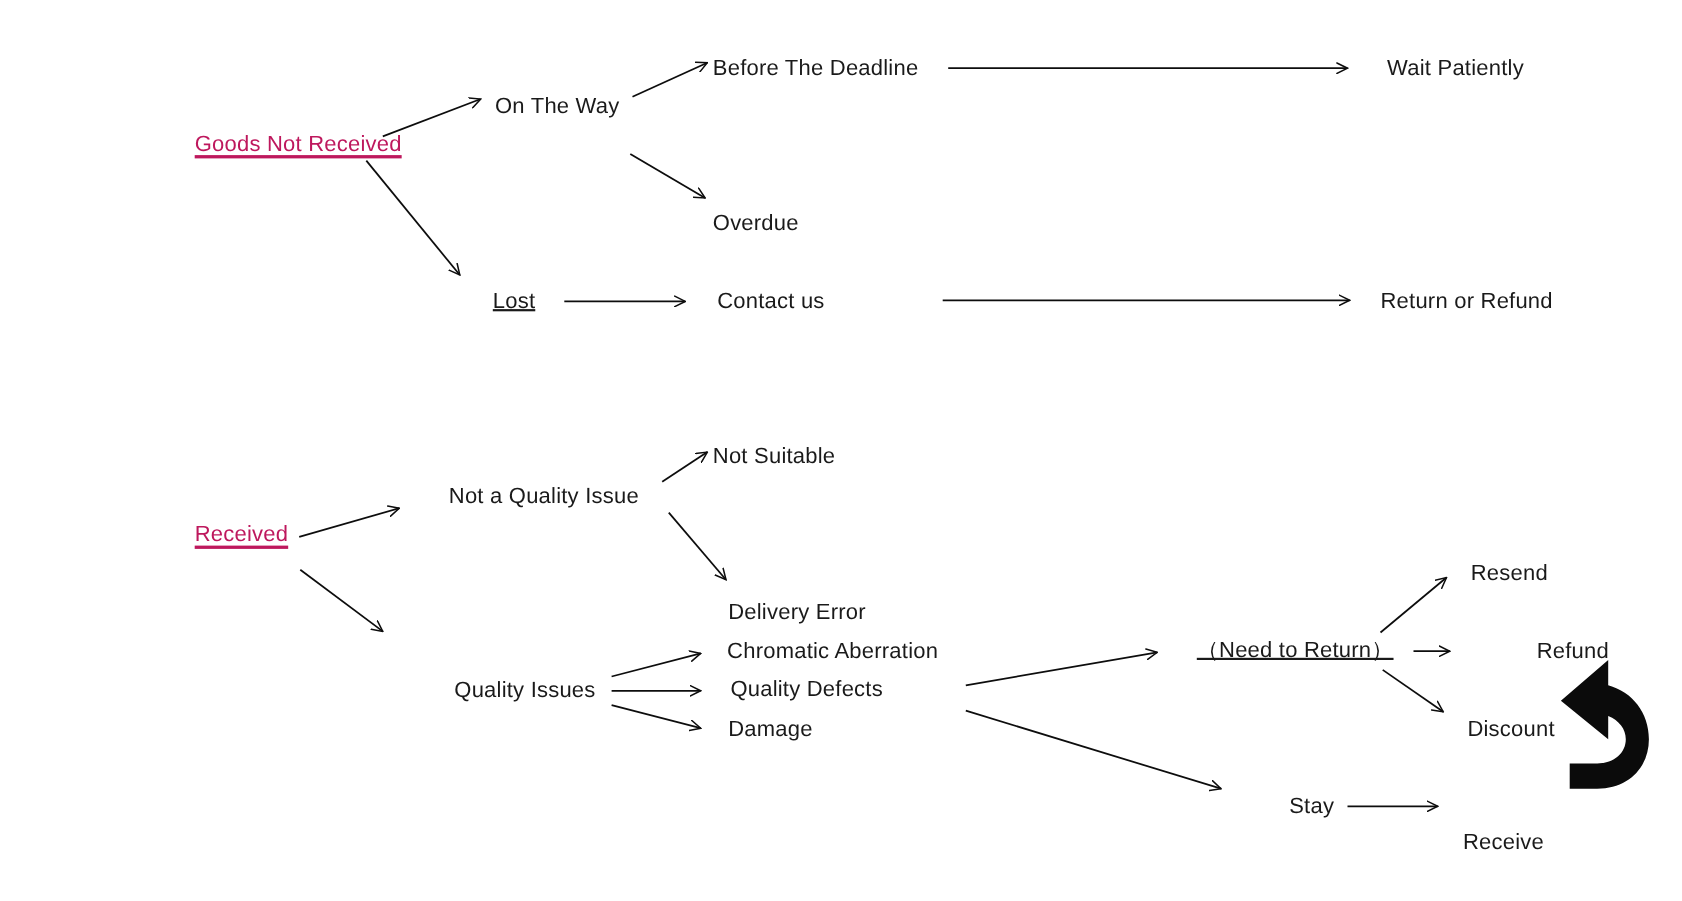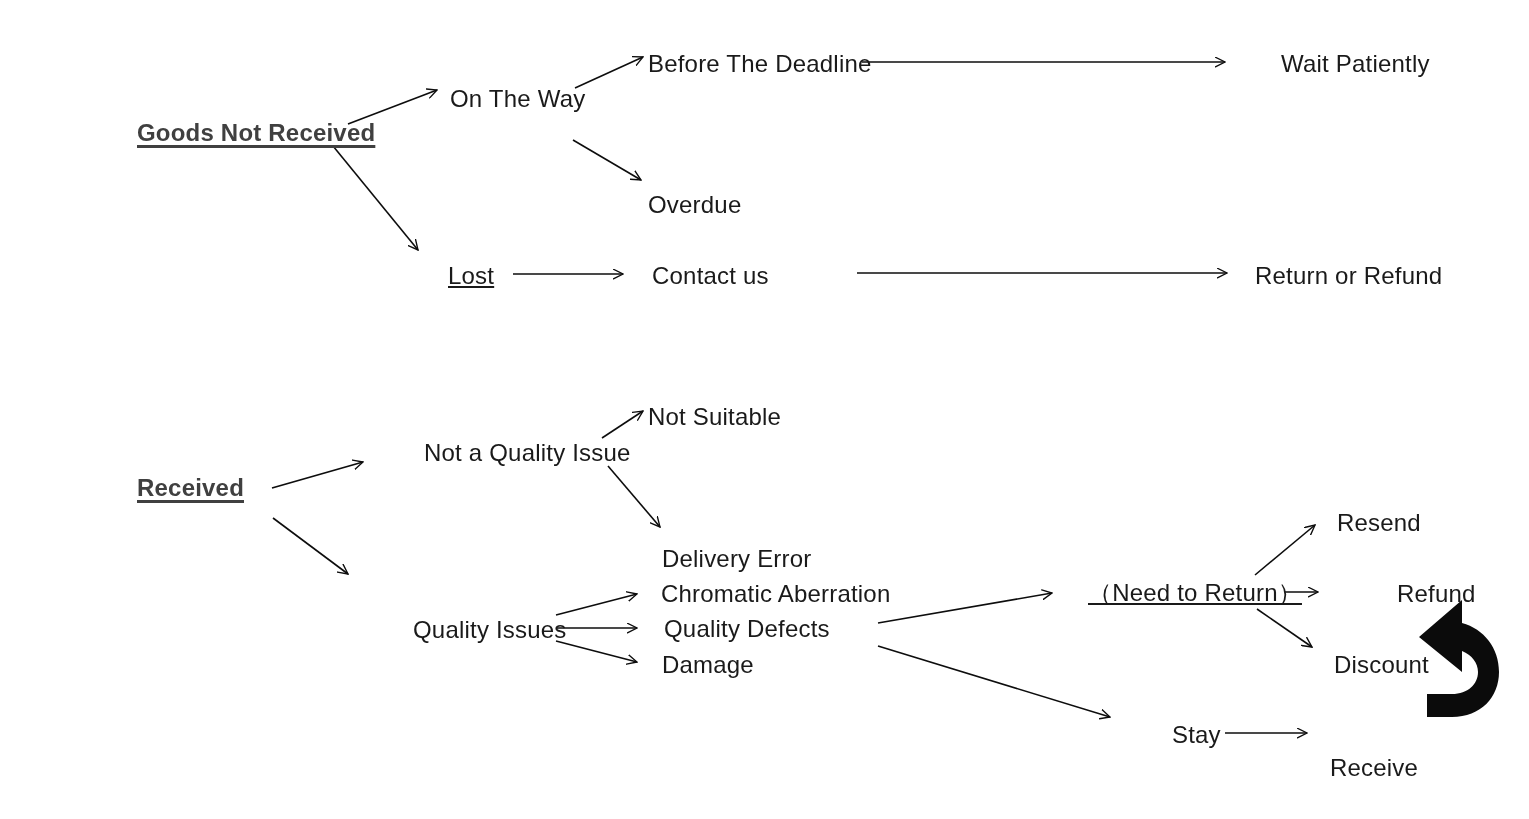--- a/index.html
+++ b/index.html
@@ -12,30 +12,31 @@
     width: 1529px;
     height: 819px;
     background: #ffffff;
     font-family: "Liberation Sans", sans-serif;
     overflow: hidden;
   }
   .node {
     position: absolute;
     white-space: nowrap;
     color: #1a1a1a;
-    font-size: 24px;
+    font-size: 20px;
     line-height: 1;
     letter-spacing: 0.2px;
   }
   .node.root {
-    color: #404040;
-    font-weight: bold;
+    color: #be185d;
+    font-weight: normal;
     text-decoration: underline;
     text-decoration-thickness: 2.5px;
     text-underline-offset: 4px;
+    margin-left: 40px;
   }
   #edges {
     position: absolute;
     left: 0;
     top: 0;
     width: 1529px;
     height: 819px;
     pointer-events: none;
   }
   .edge {
@@ -116,33 +117,33 @@
                Z"></path>
     </g>
   </svg>
 
   <div class="node root" style="left:137px; top:121px;">Goods Not Received</div>
 
   <div class="node" style="left:450px; top:87px;">On The Way</div>
 
   <div class="node" style="left:648px; top:52px;">Before The Deadline</div>
 
-  <div class="node" style="left:1261px; top:52px;margin-left:20px;">Wait Patiently</div>
+  <div class="node" style="left:1261px; top:52px;">Wait Patiently</div>
 
   <div class="node" style="left:648px; top:193px;">Overdue</div>
 
   <div class="node" style="left:448px; top:264px;text-decoration:underline;">Lost</div>
 
   <div class="node" style="left:652px; top:264px;">Contact us</div>
 
   <div class="node" style="left:1255px; top:264px;">Return or Refund</div>
 
   <div class="node root" style="left:137px; top:476px;">Received</div>
 
-  <div class="node" style="left:424px; top:441px;">Not a Quality Issue</div>
+  <div class="node" style="left:408px; top:441px;">Not a Quality Issue</div>
 
   <div class="node" style="left:648px; top:405px;">Not Suitable</div>
 
   <div class="node" style="left:413px; top:618px;text-align:right;">Quality Issues</div>
 
   <div class="node" style="left:662px; top:547px;">Delivery Error</div>
 
   <div class="node" style="left:661px; top:582px;">Chromatic Aberration</div>
 
   <div class="node" style="left:664px; top:617px;">Quality Defects</div>

